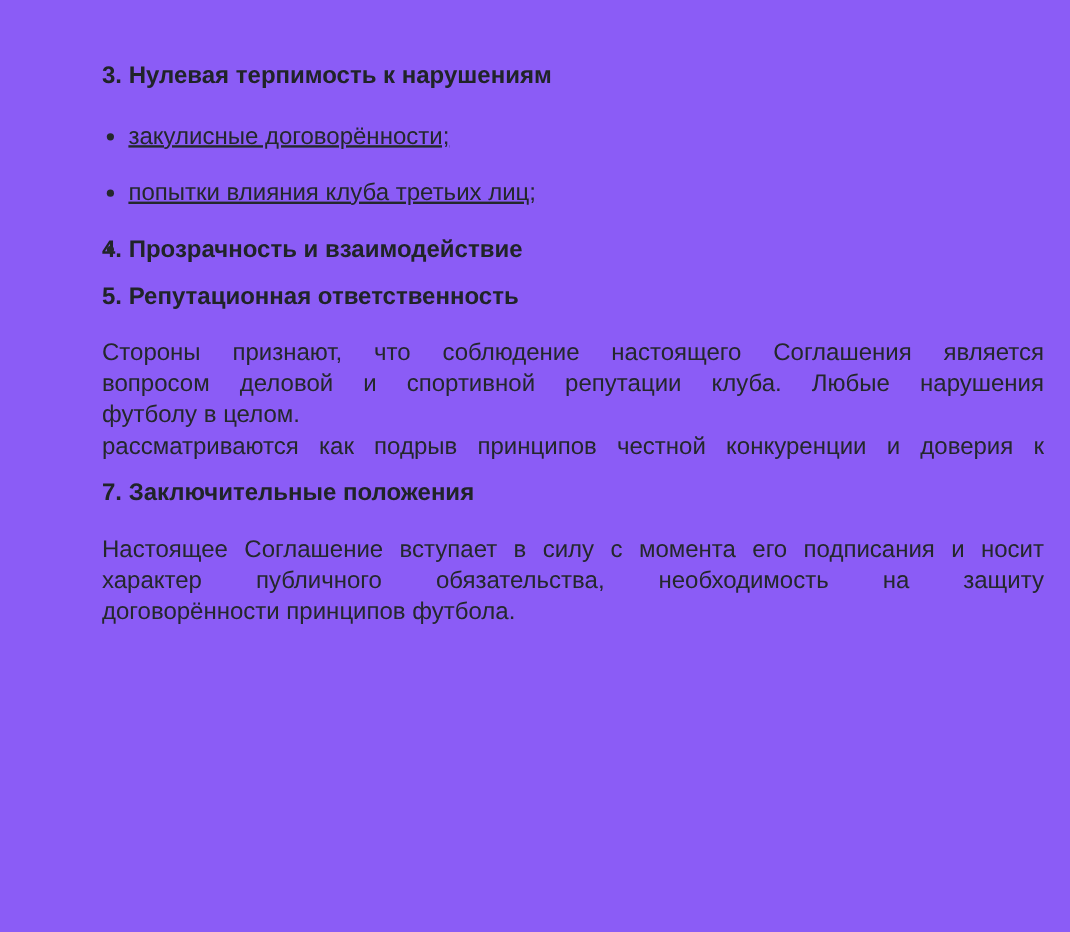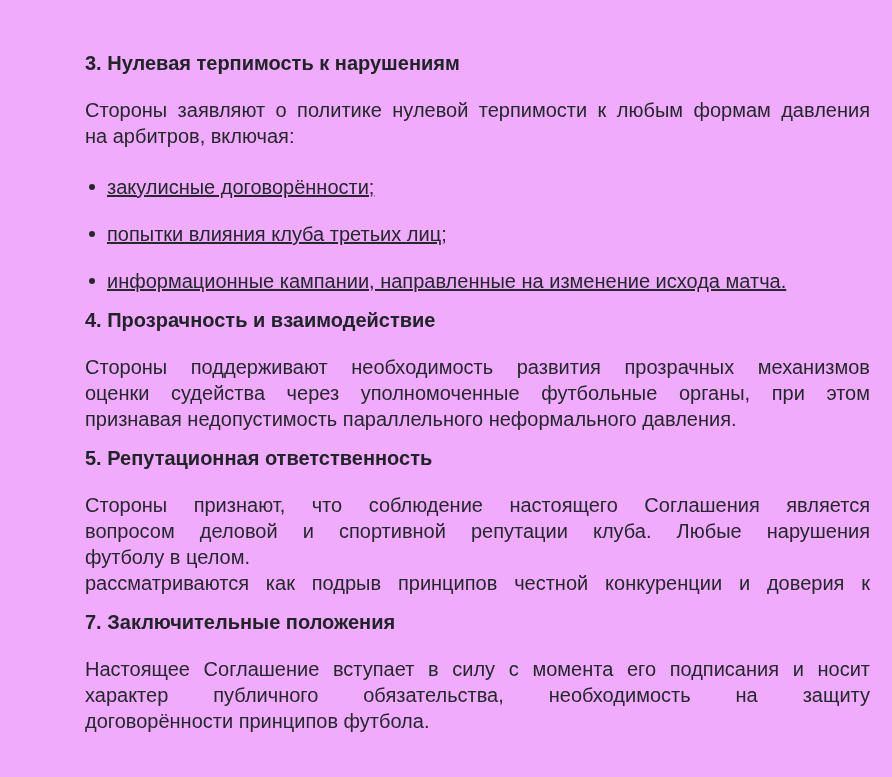--- a/index.html
+++ b/index.html
@@ -4,21 +4,21 @@
 <style>
   html, body {
     margin: 0;
     padding: 0;
     background: #ffffff;
   }
   .doc {
     box-sizing: border-box;
     width: 892px;
     height: 777px;
-    background: #f0abfc;
+    background: #8b5cf6;
     padding: 37px 22px 30px 85px;
     font-family: "Liberation Sans", "DejaVu Sans", sans-serif;
     font-size: 20px;
     line-height: 26px;
     color: #24282c;
     overflow: hidden;
   }
   .section-heading {
     font-size: 20px;
     line-height: 26px;
@@ -59,45 +59,35 @@
     border-radius: 50%;
     background: #24282c;
   }
 </style>
 </head>
 <body>
 
 <main class="doc">
 
   <h2 class="section-heading">3. Нулевая терпимость к нарушениям</h2>
-  <div class="para">
-    <div class="line j">Стороны заявляют о политике нулевой терпимости к любым формам давления</div>
-    <div class="line">на арбитров, включая:</div>
-  </div>
   <ul class="bullets">
     <li>
       <span class="dot"></span>
       <span>закулисные договорённости;</span>
     </li>
     <li>
       <span class="dot"></span>
       <span>попытки влияния клуба третьих лиц;</span>
     </li>
     <li>
       <span class="dot"></span>
-      <span>информационные кампании, направленные на изменение исхода матча.</span>
     </li>
   </ul>
 
   <h2 class="section-heading">4. Прозрачность и взаимодействие</h2>
-  <div class="para">
-    <div class="line j">Стороны поддерживают необходимость развития прозрачных механизмов</div>
-    <div class="line j">оценки судейства через уполномоченные футбольные органы, при этом</div>
-    <div class="line">признавая недопустимость параллельного неформального давления.</div>
-  </div>
 
   <h2 class="section-heading">5. Репутационная ответственность</h2>
   <div class="para">
     <div class="line j">Стороны признают, что соблюдение настоящего Соглашения является</div>
     <div class="line j">вопросом деловой и спортивной репутации клуба. Любые нарушения</div>
     <div class="line">футболу в целом.</div>
     <div class="line j">рассматриваются как подрыв принципов честной конкуренции и доверия к</div>
   </div>
 
   <h2 class="section-heading">7. Заключительные положения</h2>

